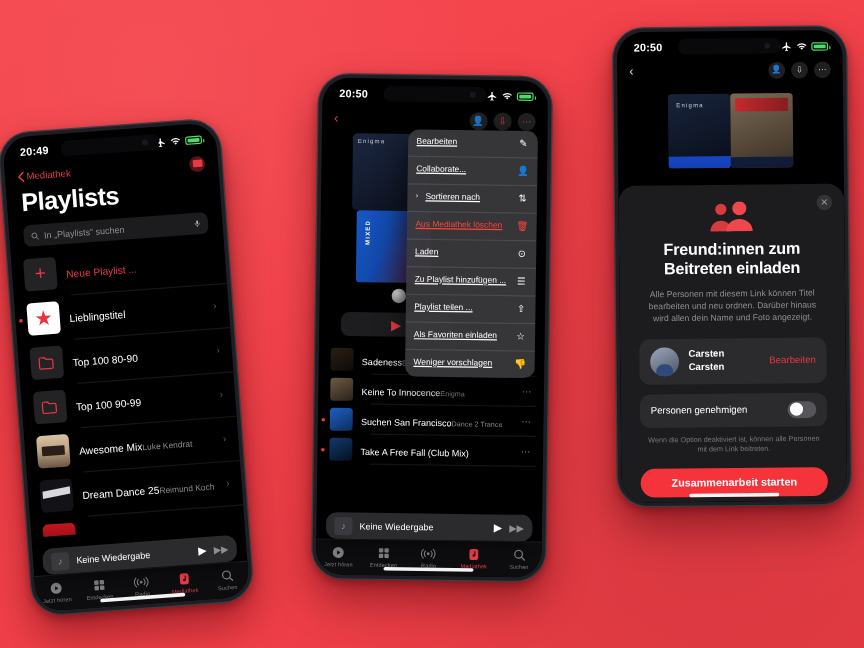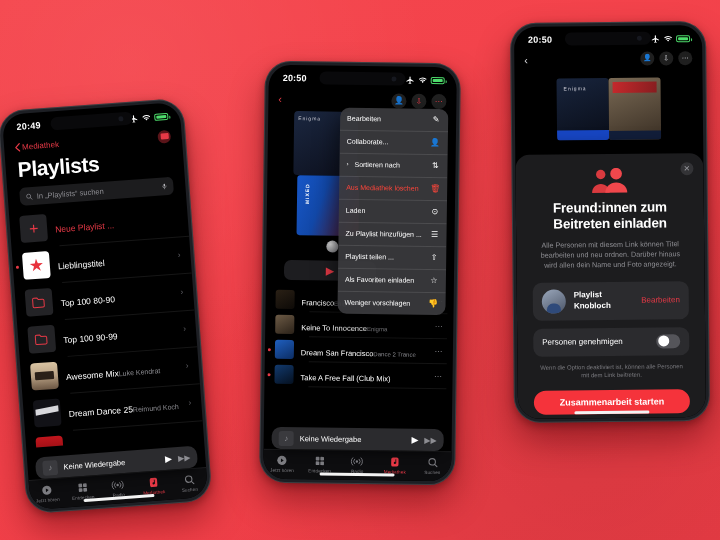--- a/index.html
+++ b/index.html
@@ -187,21 +187,21 @@
     position:absolute; top:42px; left:72px; width:108px; z-index:25;
     background:rgba(58,58,61,.93);
     border-radius:9px; overflow:hidden;
     box-shadow:0 8px 24px rgba(0,0,0,.6);
   }
   .ctxrow{
     display:flex; align-items:center; gap:5px; padding:6px 7px;
     color:#fff; font-size:7px; line-height:1.25; position:relative;
   }
   .ctxrow + .ctxrow{ border-top:1px solid rgba(255,255,255,.11); }
-  .ctxrow .lab{ flex:1; }
+  .ctxrow .lab{ flex:1;text-decoration:underline; }
   .ctxrow .ic{ width:10px; text-align:center; font-size:8px; color:#fff;}
   .ctxrow.danger .lab, .ctxrow.danger .ic{ color:#ff453a; }
   .ctxrow .caret{ font-size:6px; color:#fff; margin-right:1px;}
 
   
   #phone3{
     left: 512px; top: 22px; width: 196px; height: 400px;
     transform: rotate(-0.6deg);
   }
   .p3-nav{ position:absolute; top:24px; left:0;right:0;height:18px;
@@ -451,32 +451,32 @@
     </div>
     <div class="p2-bluecover">
       <div class="vert">MIXED</div>
     </div>
     <div class="p2-globe"></div>
     <div class="p2-playbar">▶</div>
 
     <div class="p2-songs" id="p2-songs">
         <div class="p2-song">
           <span class="p2-sart sart-1"></span>
-          <span class="p2-stxt"><span class="p2-sname">Francisco</span><span class="p2-ssub">Enigma</span></span>
+          <span class="p2-stxt"><span class="p2-sname">Sadeness</span><span class="p2-ssub">Enigma</span></span>
           <span class="dots">⋯</span>
         </div>
         <div class="p2-song">
           <span class="p2-sart sart-2"></span>
           <span class="p2-stxt"><span class="p2-sname">Keine To Innocence</span><span class="p2-ssub">Enigma</span></span>
           <span class="dots">⋯</span>
         </div>
         <div class="p2-song">
           <span class="sdot"></span>
           <span class="p2-sart sart-3"></span>
-          <span class="p2-stxt"><span class="p2-sname">Dream San Francisco</span><span class="p2-ssub">Dance 2 Trance</span></span>
+          <span class="p2-stxt"><span class="p2-sname">Suchen San Francisco</span><span class="p2-ssub">Dance 2 Trance</span></span>
           <span class="dots">⋯</span>
         </div>
         <div class="p2-song">
           <span class="sdot"></span>
           <span class="p2-sart sart-4"></span>
           <span class="p2-stxt"><span class="p2-sname">Take A Free Fall (Club Mix)</span></span>
           <span class="dots">⋯</span>
         </div>
       </div>
 
@@ -629,21 +629,21 @@
           <path d="M6 33c0-7 5.4-12 12-12s12 5 12 12z" fill="#d93a3f"></path>
           <circle cx="39" cy="7" r="8" fill="#f0474c"></circle>
           <path d="M24 33c0-8.2 6.7-14 15-14s15 5.8 15 14z" fill="#f0474c"></path>
         </svg>
       </div>
       <h2>Freund:innen zum Beitreten einladen</h2>
       <p class="desc">Alle Personen mit diesem Link können Titel bearbeiten und neu ordnen. Darüber hinaus wird allen dein Name und Foto angezeigt.</p>
 
       <div class="card">
         <div class="pic"></div>
-        <div class="nm">Playlist Knobloch</div>
+        <div class="nm">Carsten Carsten</div>
         <div class="ed">Bearbeiten</div>
       </div>
 
       <div class="toggle-row">
         <div class="tl">Personen genehmigen</div>
         <div class="switch">
             <i></i>
           </div>
       </div>
 

